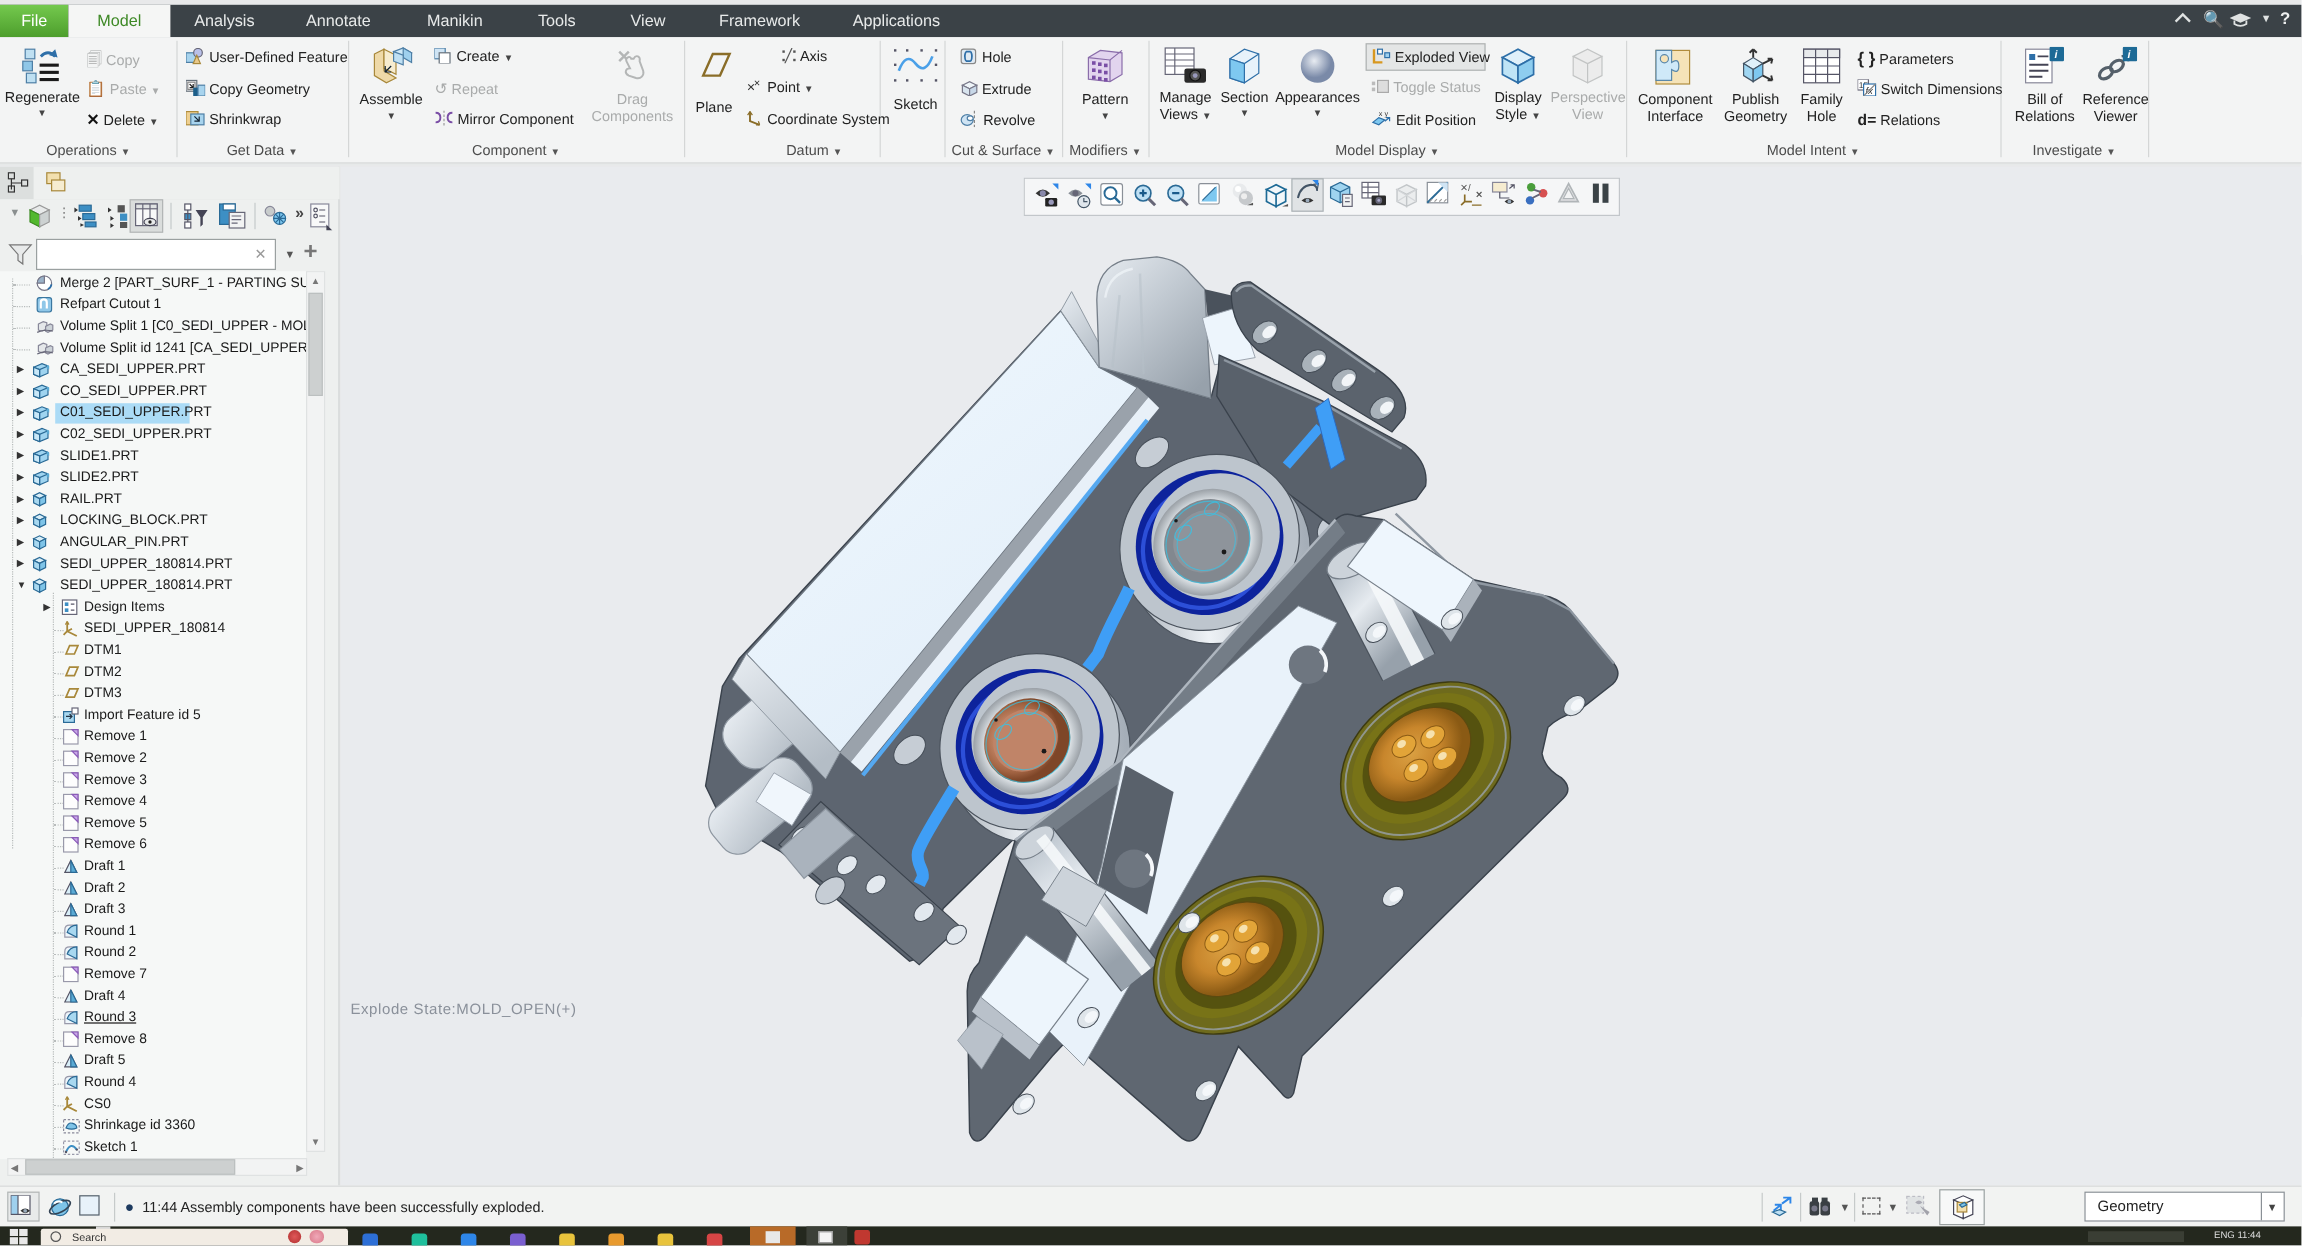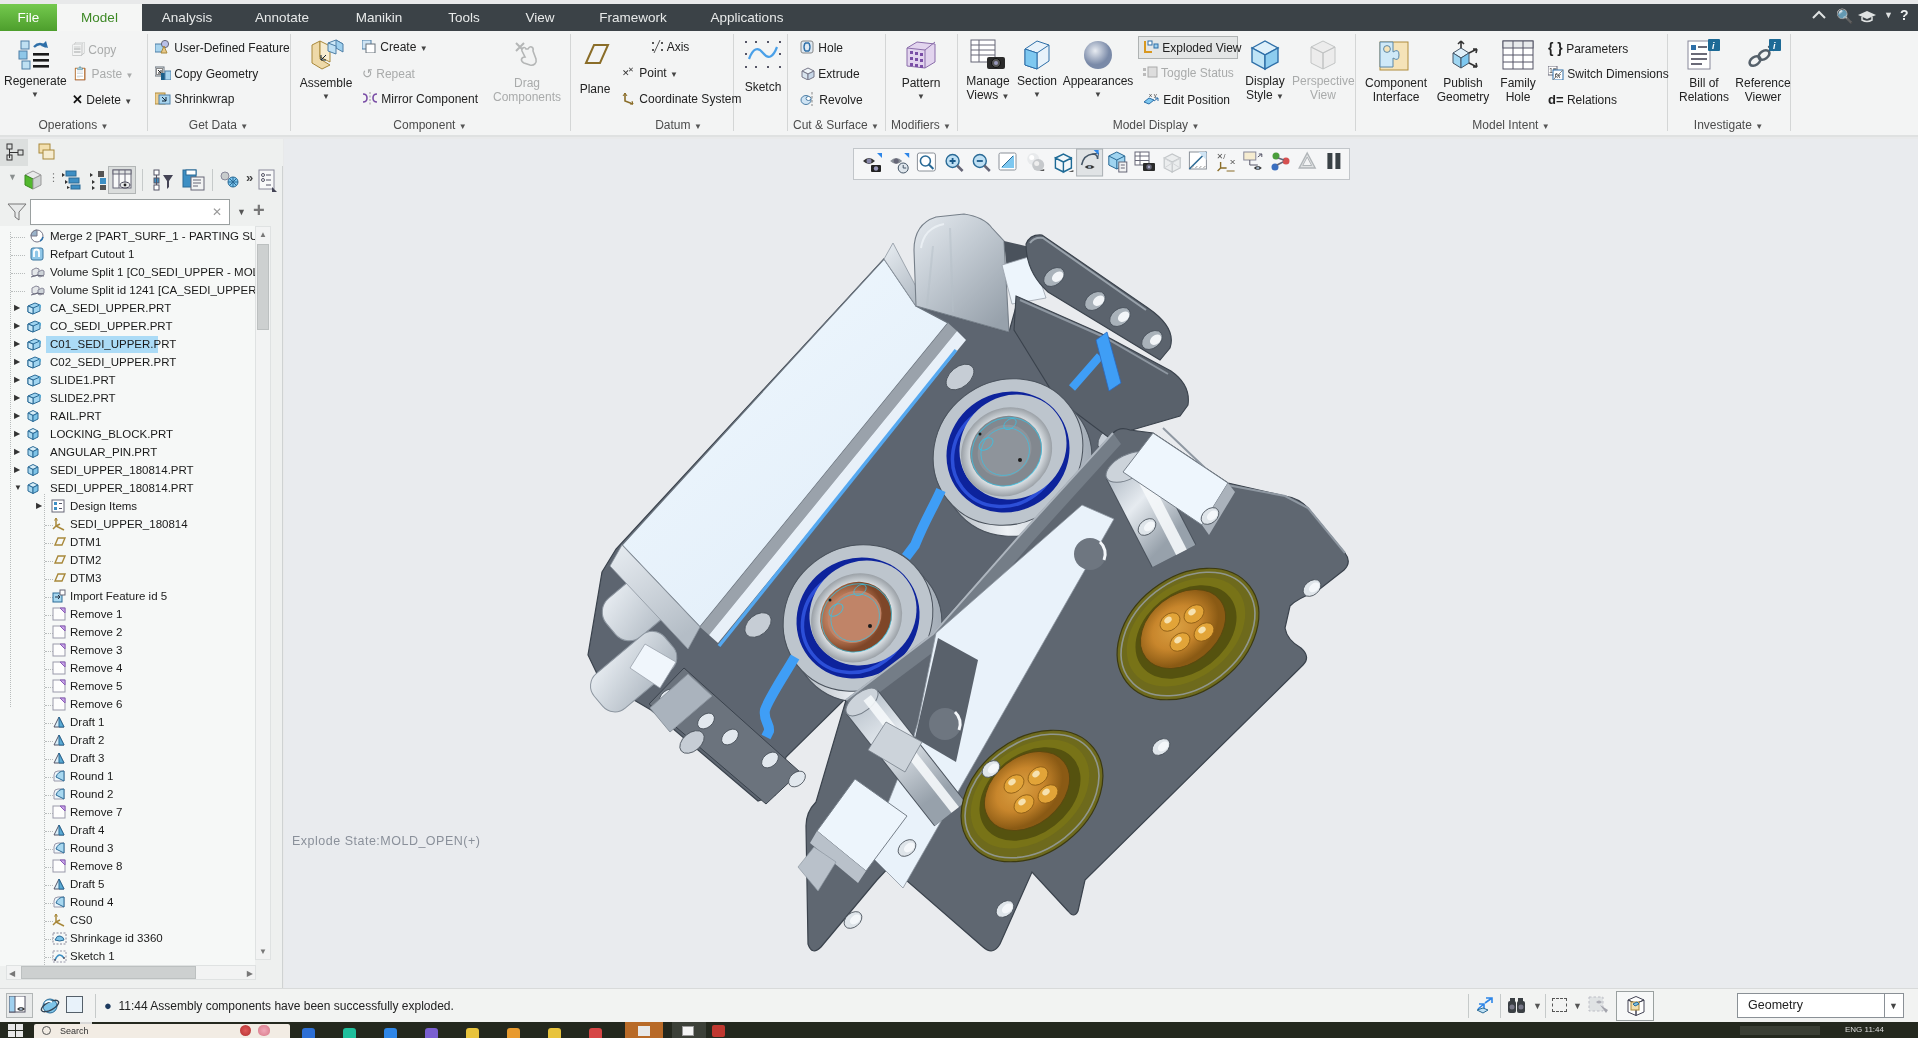--- a/index.html
+++ b/index.html
@@ -746,21 +746,21 @@
               <path d="M7 2 L12 12 L7 12 Z" fill="#5aaad4" stroke="#2a6a96"></path>
             </svg></span>
           <span class="txt" style="left:70px;">Draft 4</span>
         </div>
 <div class="ti" style="top:614px;width:255px;">
           <div style="position:absolute;left:45px;top:9px;width:8px;height:0;border-top:1px dotted #b8bcbc;"></div>
           <span style="position:absolute;left:52px;top:1px;"><svg width="14" height="14" viewBox="0 0 14 14">
               <path d="M2 12 V6 Q2 2 6 2 H12 L12 12 Z" fill="#eef6fb" stroke="#99a"></path>
               <path d="M12 2 Q6 2 4 8 L12 12 Z" fill="#a8d8f0" stroke="#2a6a96"></path>
             </svg></span>
-          <span class="txt" style="left:70px;">Round 3</span>
+          <span class="txt" style="left:70px;text-decoration:underline;">Round 3</span>
         </div>
 <div class="ti" style="top:632px;width:255px;">
           <div style="position:absolute;left:45px;top:9px;width:8px;height:0;border-top:1px dotted #b8bcbc;"></div>
           <span style="position:absolute;left:52px;top:1px;"><svg width="14" height="14" viewBox="0 0 14 14">
               <rect x="1" y="1" width="12" height="12" fill="#fdfdfd" stroke="#99a"></rect>
               <path d="M8 1 L13 6 V1 Z" fill="#c9a8e8" stroke="#8a5ab8"></path>
             </svg></span>
           <span class="txt" style="left:70px;">Remove 8</span>
         </div>
 <div class="ti" style="top:650px;width:255px;">

